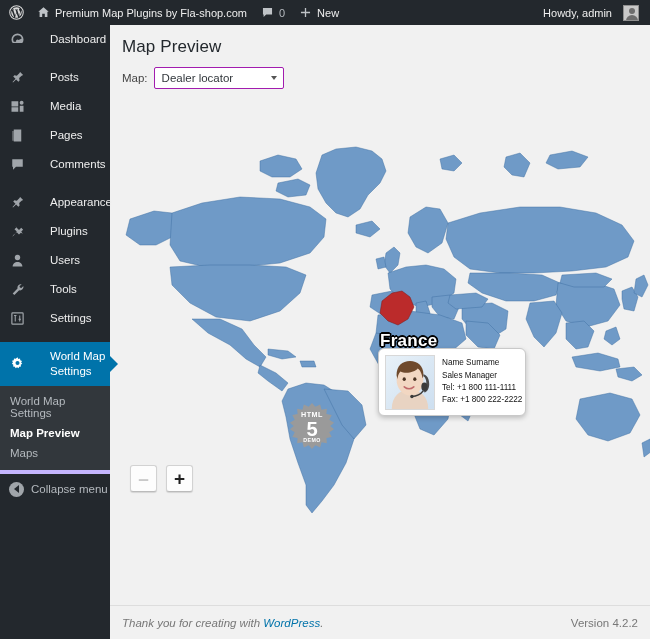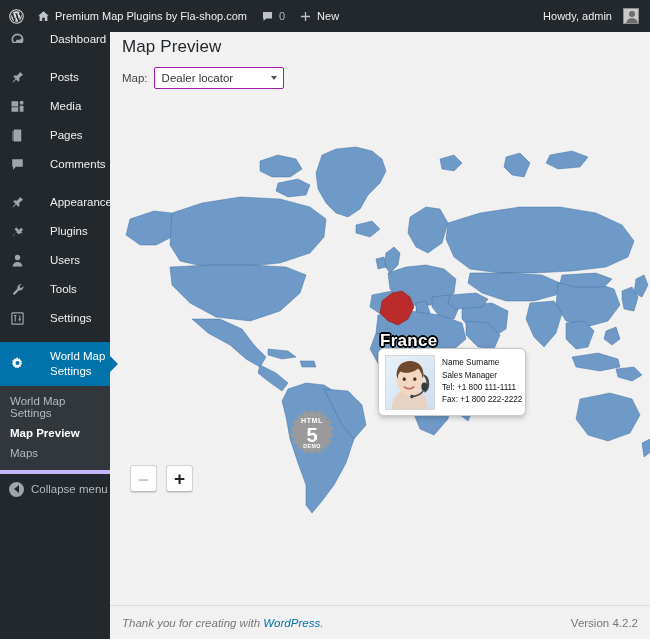--- a/index.html
+++ b/index.html
@@ -7,21 +7,21 @@
     margin: 0; padding: 0;
     width: 650px; height: 639px;
     overflow: hidden;
     font-family: "Liberation Sans", sans-serif;
     background: #f1f1f1;
   }
   #app { position: relative; width: 650px; height: 639px; background: #f1f1f1; }
 
   
   #adminbar {
-    position: absolute; top: 0; left: 0; width: 650px; height: 32px;
+    position: absolute; top: 0; left: 0; width: 650px; height: 25px;
     background: #23282d; color: #eeeeee;
     display: flex; align-items: center;
     font-size: 11px;
     z-index: 60;
   }
   .ab-item {
     display: flex; align-items: center; gap: 5px;
     height: 25px; padding: 0 7px; color: #eee; white-space: nowrap;
   }
   .ab-left { display: flex; align-items: center; }
@@ -134,21 +134,21 @@
     width: 50px; height: 55px; flex: 0 0 50px; margin-right: 7px;
     border: 1px solid #d8d8d8; overflow: hidden; position: relative;
     background: #dfe9f2;
   }
   #tt-photo svg { display:block; width: 100%; height: 100%; }
   #tt-text { font-size: 8.2px; color: #111; line-height: 1.5; font-family: "Liberation Sans", sans-serif; }
   #tt-text div { white-space: nowrap; }
 
   
   #html5-badge {
-    position: absolute; left: 178px; top: 275px; width: 48px; height: 48px;
+    position: absolute; left: 178px; top: 269px; width: 48px; height: 48px;
   }
   #html5-badge svg { display: block; }
 
   
   #zoom-controls { position: absolute; left: 20px; top: 332px; display: flex; gap: 9px; }
   .zbtn {
     width: 27px; height: 27px; background: #fdfdfd;
     border: 1px solid #d2d2d2; border-bottom-color: #bbb; border-radius: 3px;
     box-shadow: 0 1px 1px rgba(0,0,0,0.12);
     display: flex; align-items: center; justify-content: center;

